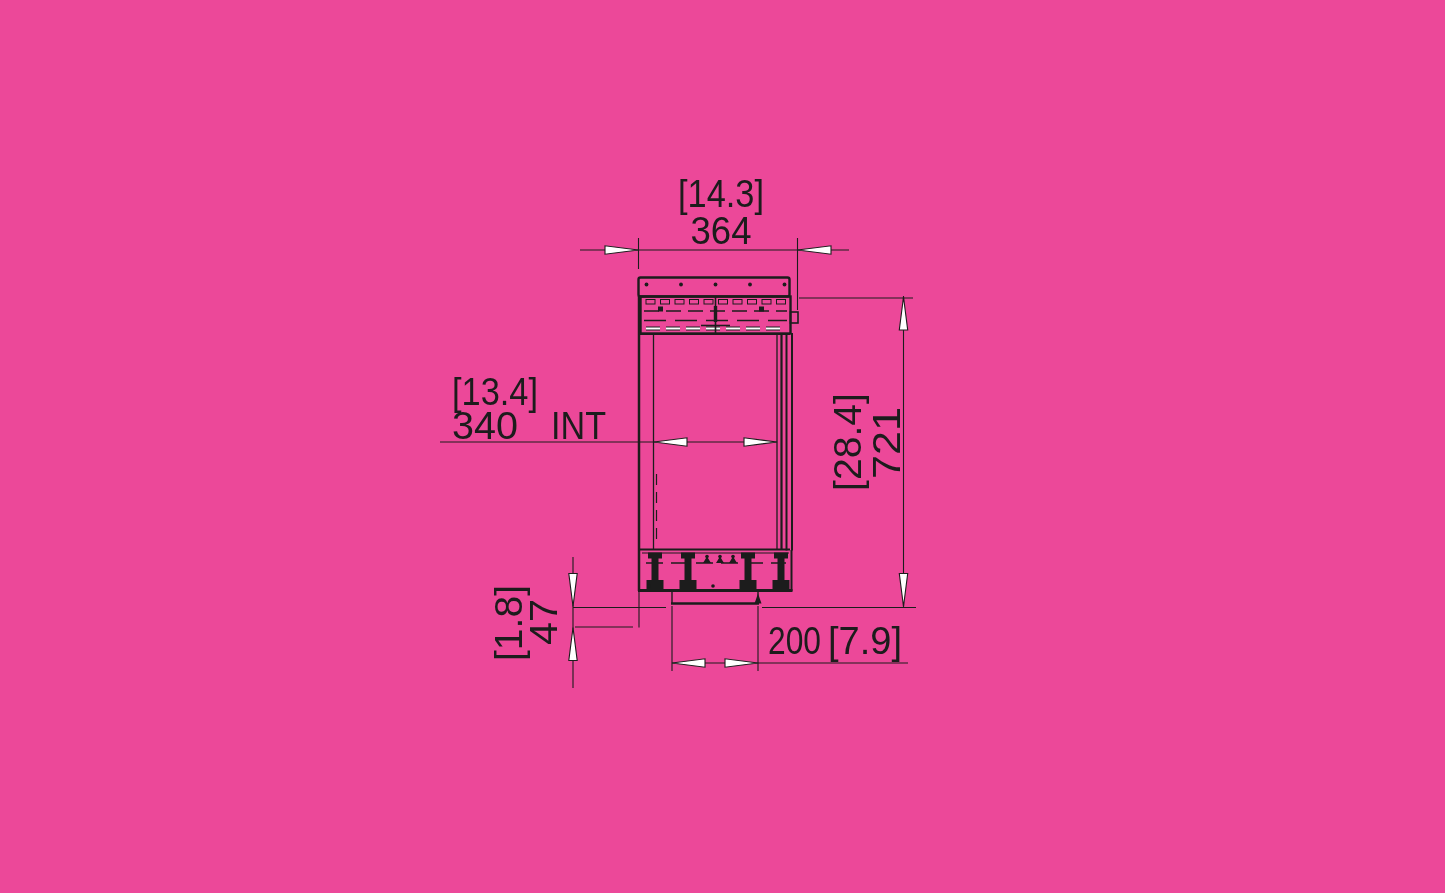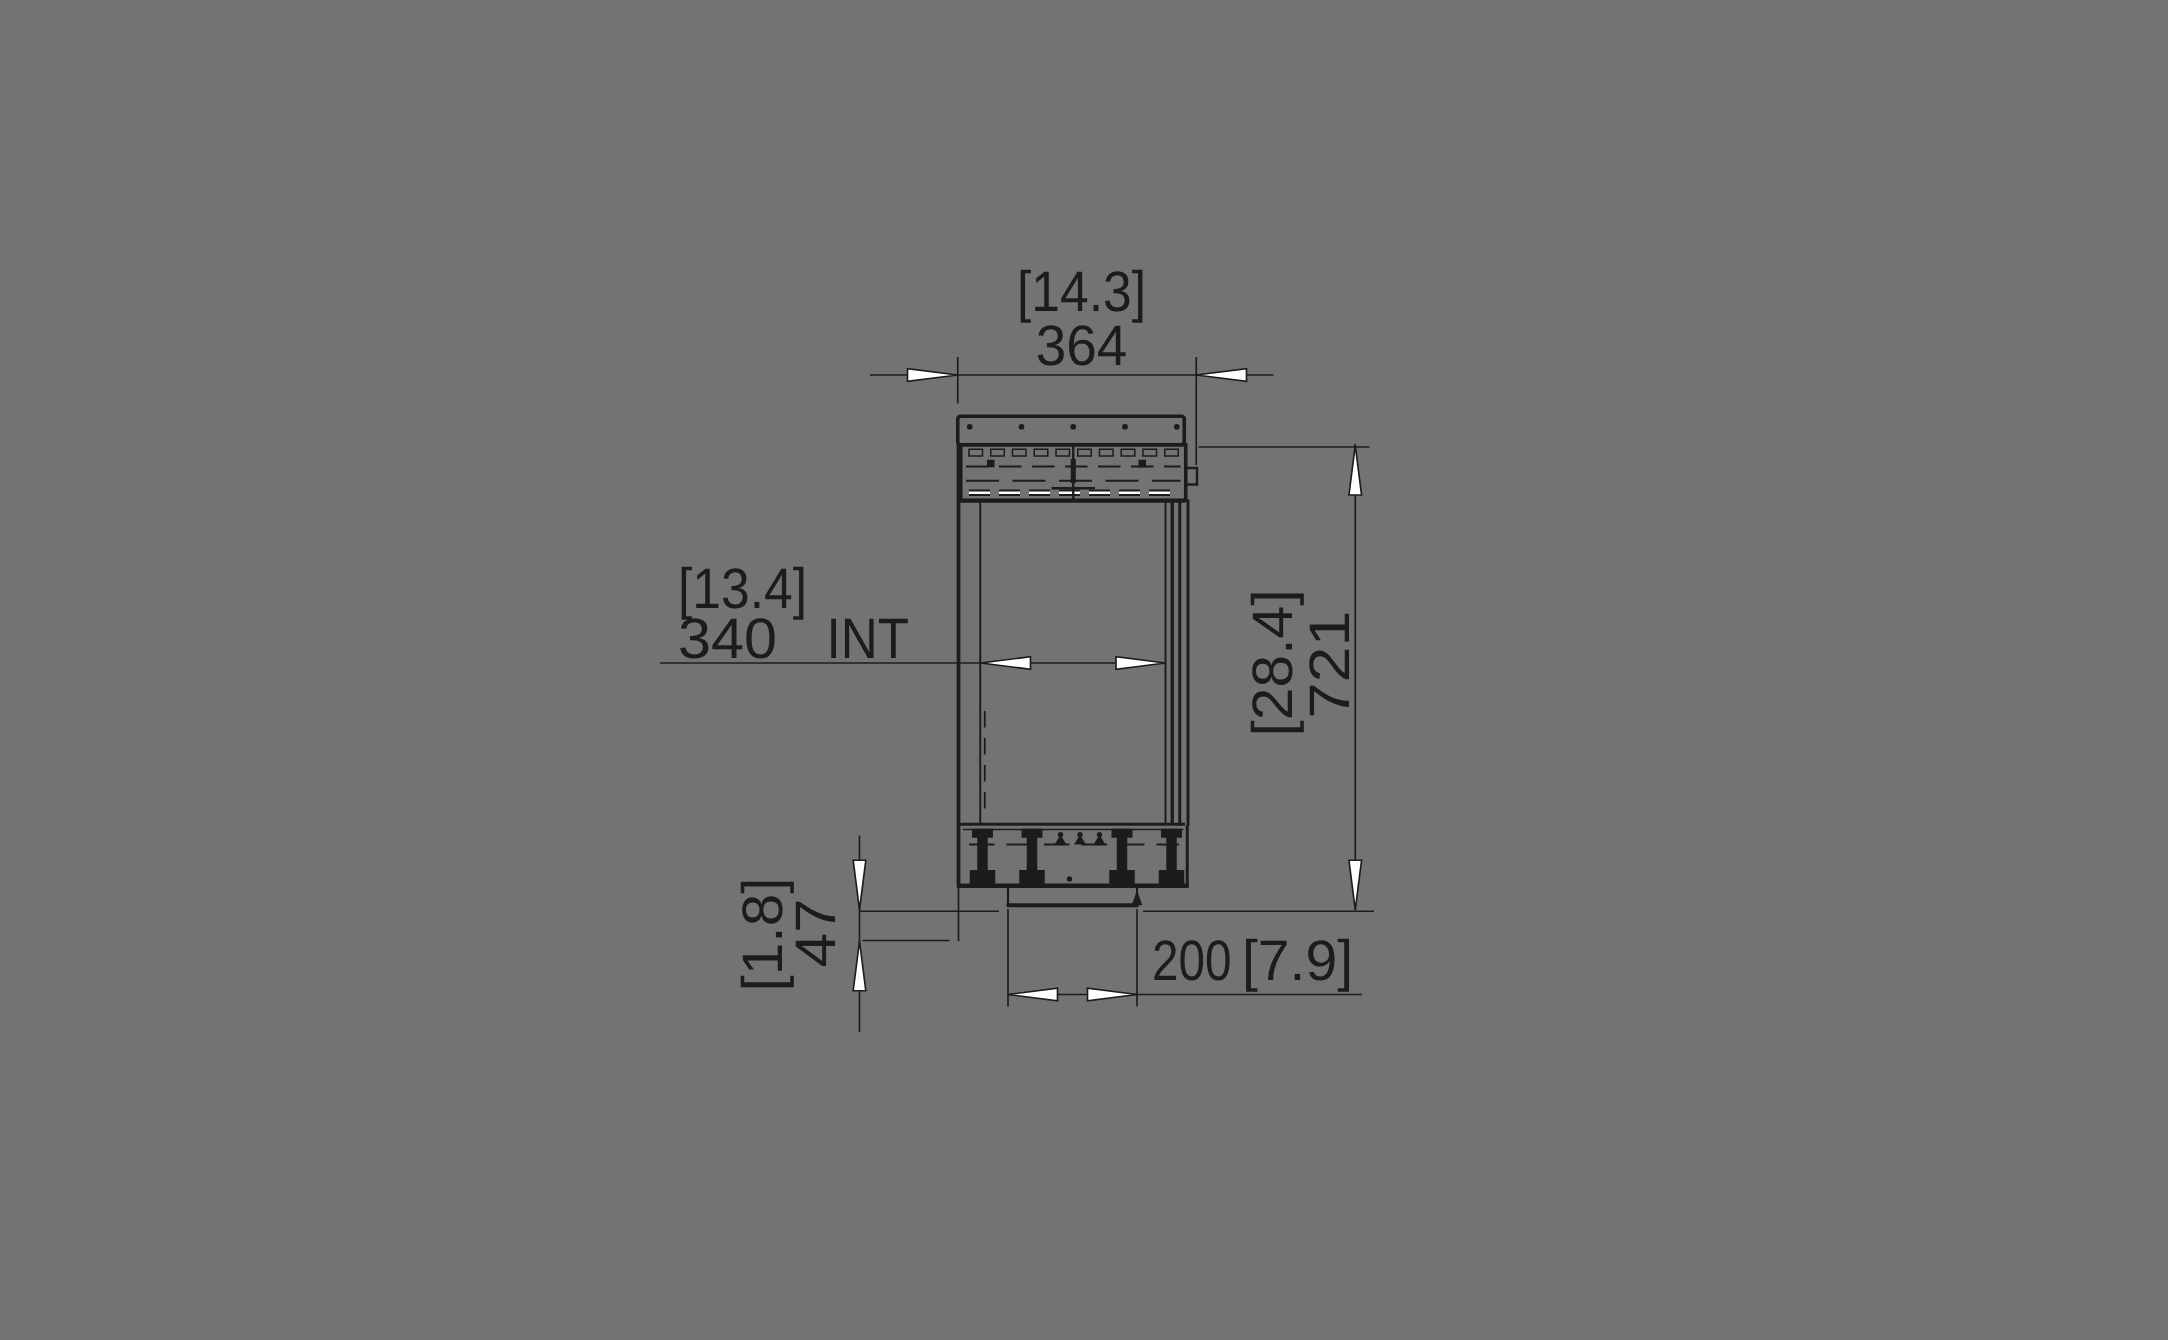--- a/index.html
+++ b/index.html
@@ -1,20 +1,20 @@
 <!DOCTYPE html>
 <html><head>
 <meta charset="utf-8">
 <style>
   html, body { margin: 0; padding: 0; background: #ffffff; }
   #canvas {
     position: relative;
     width: 1445px;
     height: 893px;
-    background: #737373;
+    background: #ec4899;
     font-family: "Liberation Sans", sans-serif;
   }
   svg { display: block; }
   .dimtext {
     font-family: "Liberation Sans", sans-serif;
     font-size: 38px;
     fill: #1c1c1c;
   }
 </style>
 </head>

